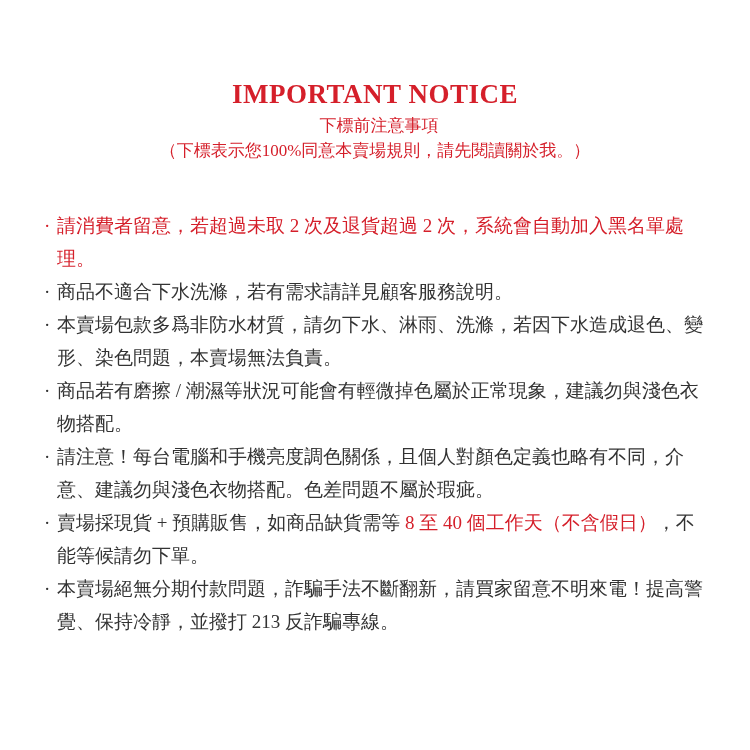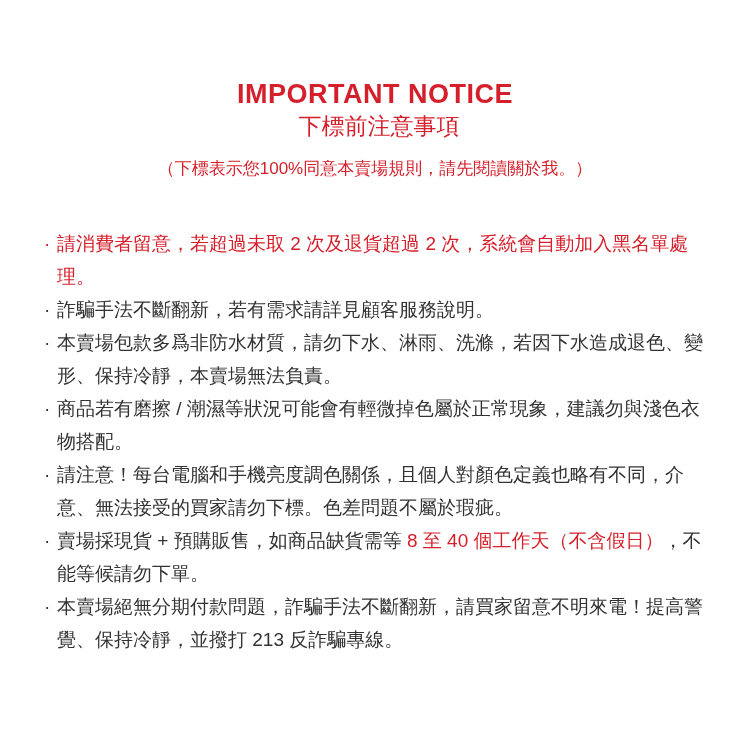--- a/index.html
+++ b/index.html
@@ -9,41 +9,42 @@
     height: 750px;
     background: #ffffff;
     overflow: hidden;
     font-family: "Liberation Sans", "DejaVu Sans", sans-serif;
   }
   .page {
     position: relative;
     width: 750px;
     height: 750px;
     background: #ffffff;
+    font-family: Liberation Serif, serif;
   }
   .header {
     padding-top: 80px;
     text-align: center;
     color: var(--red, #d51f2a);
   }
   .title {
     margin: 0;
     font-size: 27px;
     font-weight: bold;
     letter-spacing: 0.5px;
     line-height: 1.05;
   }
   .subtitle {
     margin-top: 6px;
-    font-size: 23px;
+    font-size: 17px;
     line-height: 24px;
     margin-left: 8px;
   }
   .note {
-    margin-top: 19px;
+    margin-top: 1px;
     font-size: 17px;
     line-height: 24px;
   }
   .notices {
     margin: 46px 0 0 44px;
     width: 670px;
     font-size: 19px;
     line-height: 33px;
     color: var(--ink, #333333);
   }
@@ -74,33 +75,33 @@
     <div class="subtitle">下標前注意事項</div>
     <div class="note">（下標表示您100%同意本賣場規則，請先閱讀關於我。）</div>
   </div>
   <div class="notices">
       <div class="notice-item">
         <span class="bullet red">·</span>
         <div class="notice-text"><span class="red">請消費者留意，若超過未取 2 次及退貨超過 2 次，系統會自動加入黑名單處理。</span></div>
       </div>
       <div class="notice-item">
         <span class="bullet">·</span>
-        <div class="notice-text"><span>詐騙手法不斷翻新，若有需求請詳見顧客服務說明。</span></div>
+        <div class="notice-text"><span>商品不適合下水洗滌，若有需求請詳見顧客服務說明。</span></div>
       </div>
       <div class="notice-item">
         <span class="bullet">·</span>
-        <div class="notice-text"><span>本賣場包款多爲非防水材質，請勿下水、淋雨、洗滌，若因下水造成退色、變形、保持冷靜，本賣場無法負責。</span></div>
+        <div class="notice-text"><span>本賣場包款多爲非防水材質，請勿下水、淋雨、洗滌，若因下水造成退色、變形、染色問題，本賣場無法負責。</span></div>
       </div>
       <div class="notice-item">
         <span class="bullet">·</span>
         <div class="notice-text"><span>商品若有磨擦 / 潮濕等狀況可能會有輕微掉色屬於正常現象，建議勿與淺色衣物搭配。</span></div>
       </div>
       <div class="notice-item">
         <span class="bullet">·</span>
-        <div class="notice-text"><span>請注意！每台電腦和手機亮度調色關係，且個人對顏色定義也略有不同，介意、無法接受的買家請勿下標。色差問題不屬於瑕疵。</span></div>
+        <div class="notice-text"><span>請注意！每台電腦和手機亮度調色關係，且個人對顏色定義也略有不同，介意、建議勿與淺色衣物搭配。色差問題不屬於瑕疵。</span></div>
       </div>
       <div class="notice-item">
         <span class="bullet">·</span>
         <div class="notice-text"><span>賣場採現貨 + 預購販售，如商品缺貨需等 </span><span class="red">8 至 40 個工作天（不含假日）</span><span>，不能等候請勿下單。</span></div>
       </div>
       <div class="notice-item">
         <span class="bullet">·</span>
         <div class="notice-text"><span>本賣場絕無分期付款問題，詐騙手法不斷翻新，請買家留意不明來電！提高警覺、保持冷靜，並撥打 213 反詐騙專線。</span></div>
       </div>
     </div>

